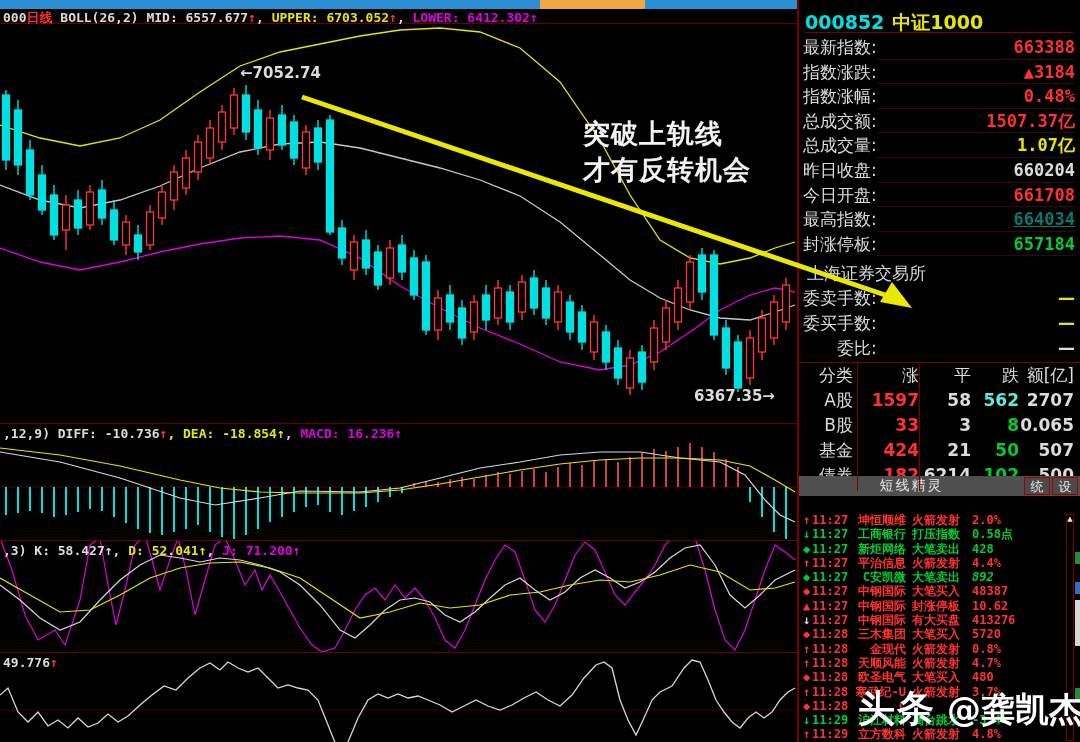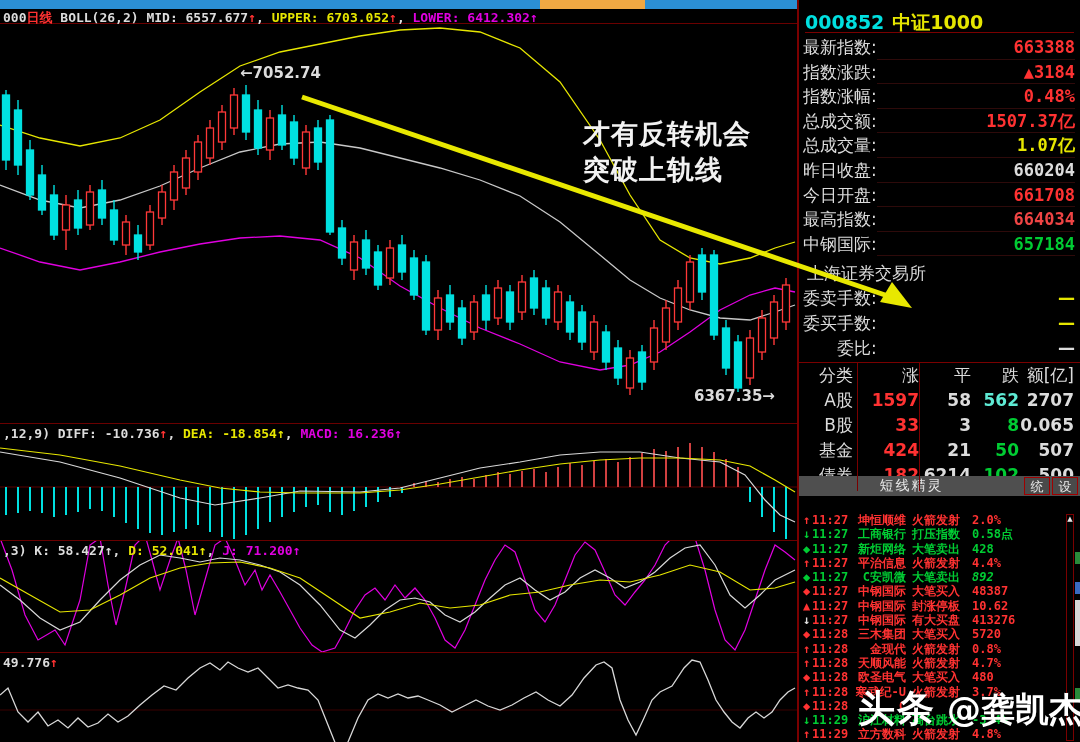--- a/index.html
+++ b/index.html
@@ -299,22 +299,22 @@
       <polyline points="0,538 12,570 25,615 38,640 55,630 65,645 80,600 90,545 100,538 108,585 116,625 125,590 135,545 145,535 152,560 160,590 170,560 178,538 186,570 195,615 205,580 215,545 225,538 235,560 245,585 255,570 262,590 270,575 280,592 290,610 300,628 312,645 322,652 335,648 345,630 355,610 365,595 375,588 385,600 395,585 405,598 415,588 425,600 435,618 445,640 455,648 465,630 475,605 485,580 495,560 505,545 515,552 525,580 535,610 545,622 555,605 565,580 575,555 585,542 595,550 605,572 615,595 625,605 635,592 645,580 655,565 665,545 675,535 685,530 695,538 705,570 715,610 725,640 735,650 745,630 755,600 765,570 775,545 785,552 795,560" fill="none" stroke="#e000e0" stroke-width="1.2"></polyline>
       <polyline points="0,585 20,600 40,618 60,630 80,622 100,600 120,580 140,565 160,555 180,558 200,562 220,558 240,560 260,565 280,572 300,585 320,605 340,630 355,638 370,625 385,610 400,600 415,598 430,602 445,615 460,622 475,612 490,598 505,585 520,578 535,590 550,600 565,592 580,578 595,570 610,578 625,588 640,582 655,572 670,558 685,548 700,545 715,565 730,595 745,608 760,595 775,580 795,570" fill="none" stroke="#d8d8d8" stroke-width="1.2"></polyline>
       <polyline points="0,578 30,595 60,612 90,610 120,595 150,578 180,568 210,563 240,562 270,568 300,578 330,598 360,618 390,612 420,603 450,608 480,605 510,595 540,592 570,585 600,580 630,582 660,575 690,565 720,572 750,590 775,588 795,582" fill="none" stroke="#e6e600" stroke-width="1.2"></polyline>
     </svg>
   <svg id="sub-chart" class="chart-svg" style="top:652px" width="797" height="90" viewBox="0 652 797 90">
       <line x1="0" y1="710" x2="797" y2="710" stroke="#3a0000" stroke-width="1"></line>
       <polyline points="0,695 8,688 18,712 28,722 38,712 48,726 58,720 68,728 78,718 88,727 98,723 108,714 118,722 128,716 140,705 152,695 164,686 176,690 188,678 200,668 210,663 220,670 228,662 238,668 248,672 258,668 268,678 278,688 288,685 298,688 308,690 318,700 328,725 338,750 348,742 358,718 368,700 378,694 388,698 398,694 408,698 418,696 428,700 440,705 452,712 464,706 476,700 488,706 500,710 512,705 524,698 536,692 548,700 560,706 572,695 584,678 596,665 604,662 612,668 620,700 628,720 636,735 644,718 652,700 660,692 672,686 684,668 692,660 700,662 708,680 716,700 724,712 732,722 740,728 748,718 756,712 764,718 772,712 780,700 788,692 795,688" fill="none" stroke="#d8d8d8" stroke-width="1.3"></polyline>
     </svg>
 
   <div class="annotation">
+    <div>突破上轨线</div>
     <div>才有反转机会</div>
-    <div>突破上轨线</div>
   </div>
 
   <div class="right-panel">
     <div class="rp-title">
       <span class="code">000852</span><span class="iname">中证1000</span>
     </div>
     <div class="quote-rows" id="quote-rows">
         <div class="qrow">
           <span class="ql">最新指数:</span>
           <span class="qv" style="color: rgb(255, 50, 50);">663388</span>
@@ -338,24 +338,24 @@
         <div class="qrow">
           <span class="ql">昨日收盘:</span>
           <span class="qv" style="color: rgb(220, 220, 220);">660204</span>
         </div>
         <div class="qrow">
           <span class="ql">今日开盘:</span>
           <span class="qv" style="color: rgb(255, 50, 50);">661708</span>
         </div>
         <div class="qrow">
           <span class="ql">最高指数:</span>
-          <span class="qv" style="color: #ef4444;">664034</span>
-        </div>
-        <div class="qrow">
-          <span class="ql">中钢国际:</span>
+          <span class="qv" style="color: #0f766e; text-decoration: underline;">664034</span>
+        </div>
+        <div class="qrow">
+          <span class="ql">封涨停板:</span>
           <span class="qv" style="color: rgb(0, 204, 51);">657184</span>
         </div>
       </div>
     <div class="exchange">上海证券交易所</div>
     <div class="order-rows" id="order-rows">
         <div class="orow">
           <span class="ql">委卖手数:</span>
           <span class="qv" style="color: rgb(230, 230, 0);">—</span>
         </div>
         <div class="orow">

